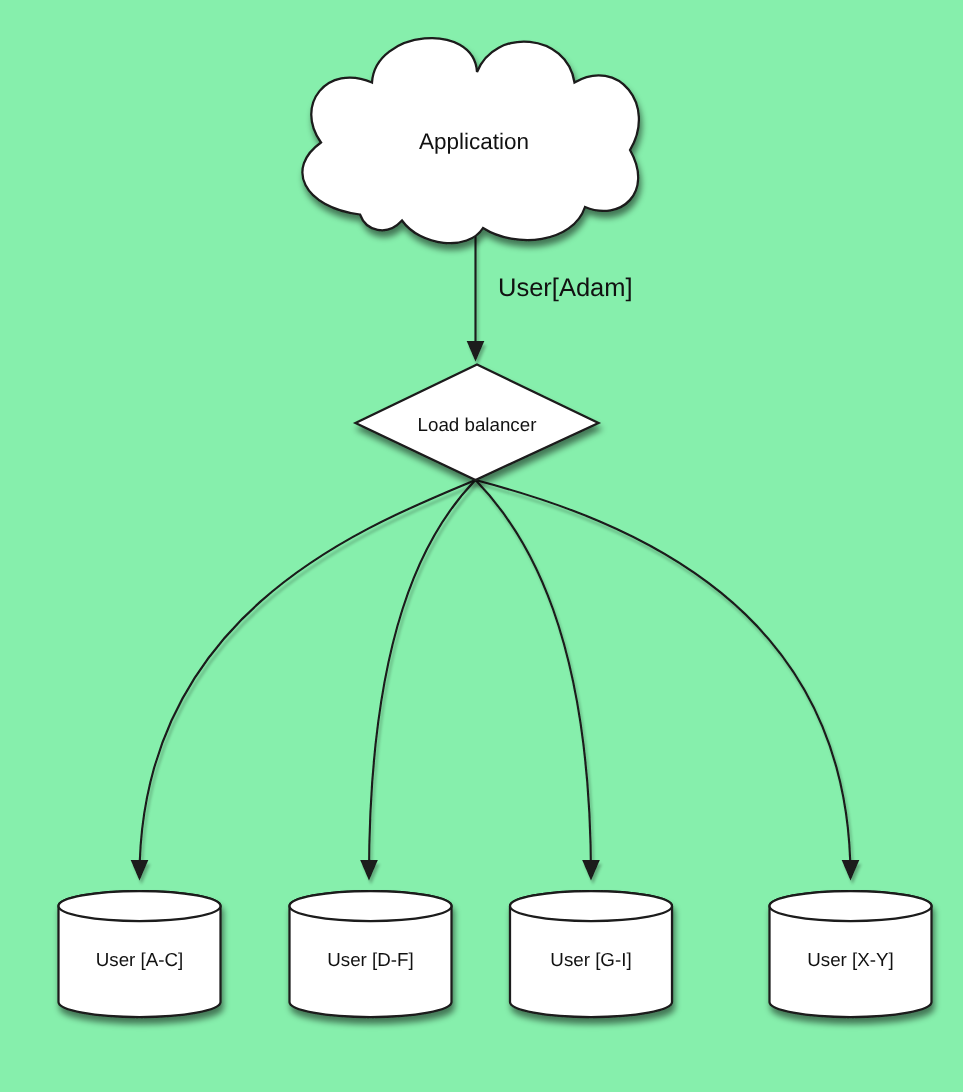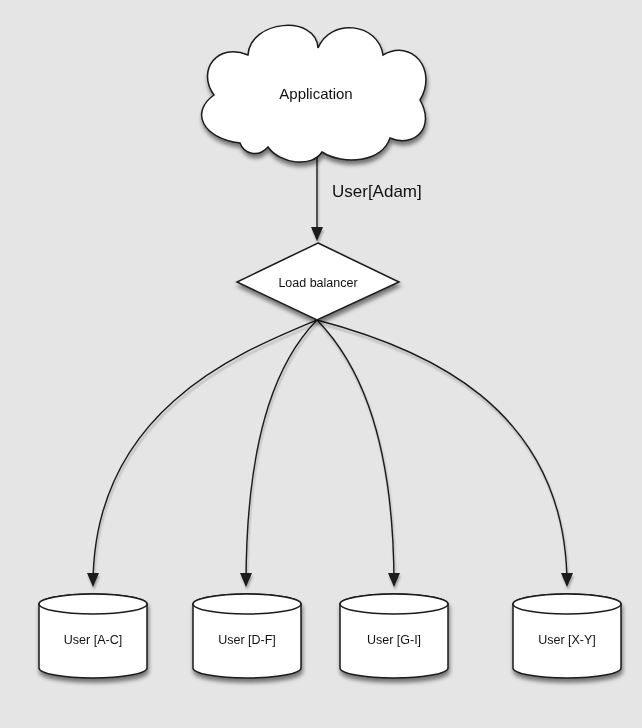--- a/index.html
+++ b/index.html
@@ -8,21 +8,21 @@
     width: 642px;
     height: 728px;
     background: #ffffff;
     overflow: hidden;
     font-family: "Liberation Sans", sans-serif;
   }
   .canvas {
     position: relative;
     width: 642px;
     height: 728px;
-    background: #e5e5e5;
+    background: #86efac;
   }
   svg { display: block; }
   .node-shape {
     fill: #ffffff;
     stroke: #1a1a1a;
     stroke-width: 1.5;
   }
   .edge-path {
     fill: none;
     stroke: #1a1a1a;

